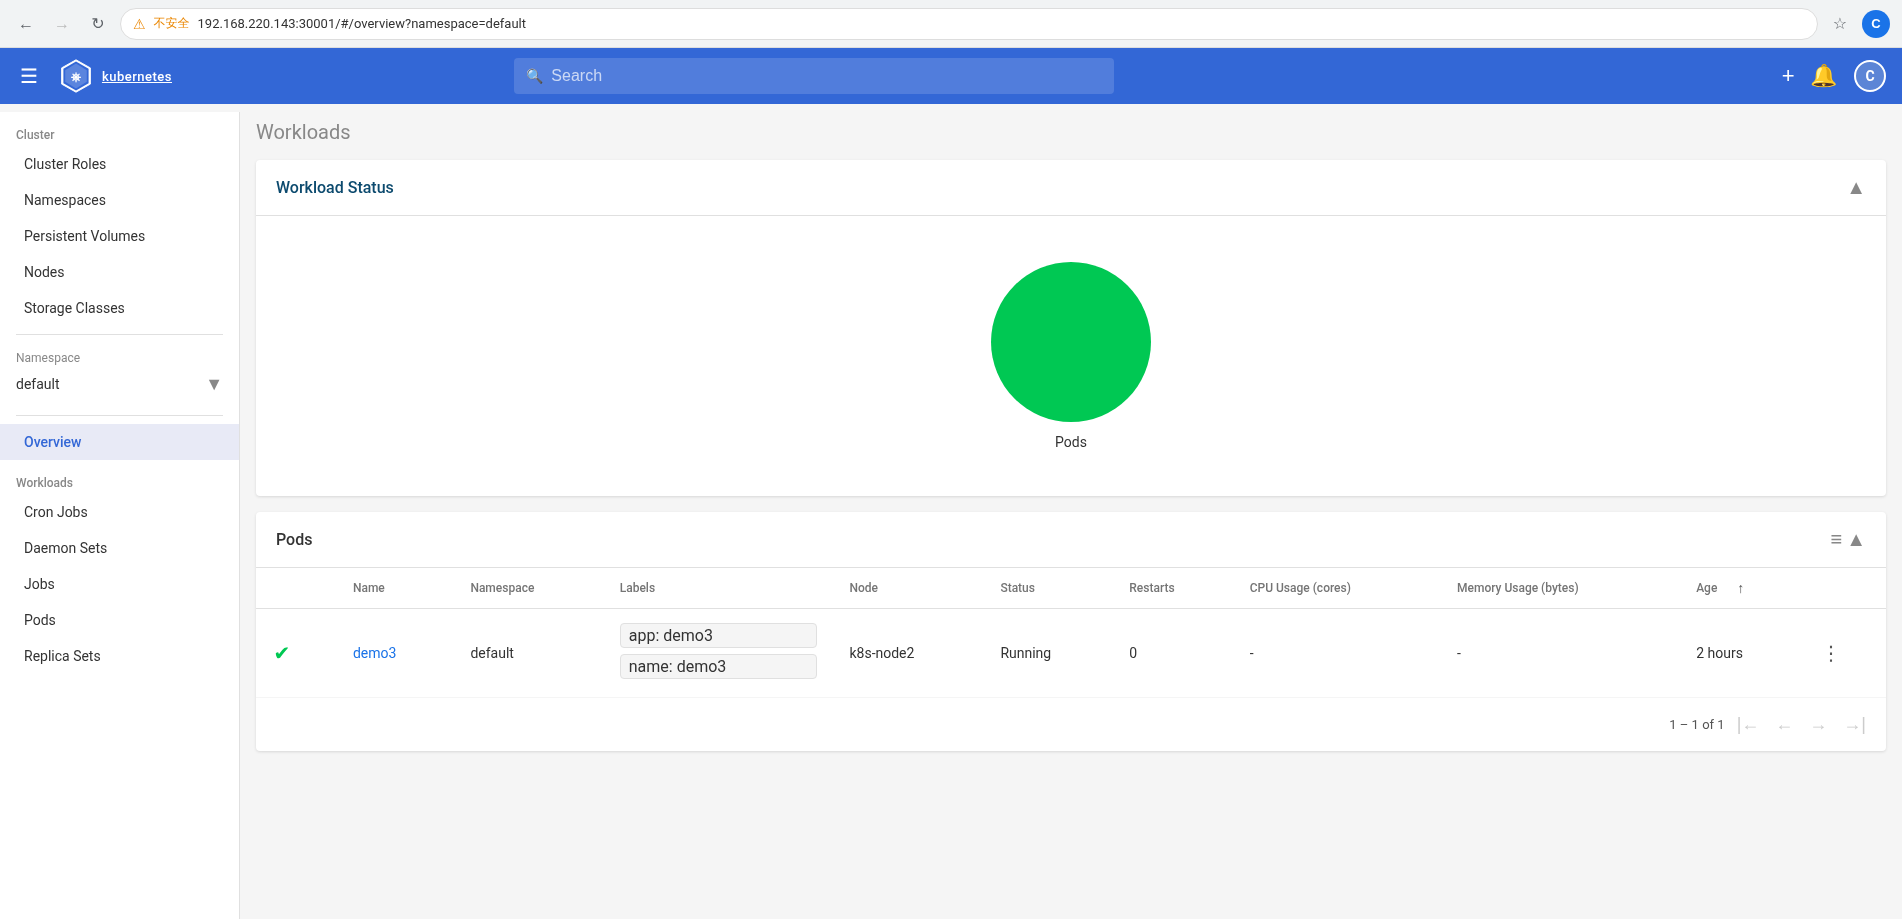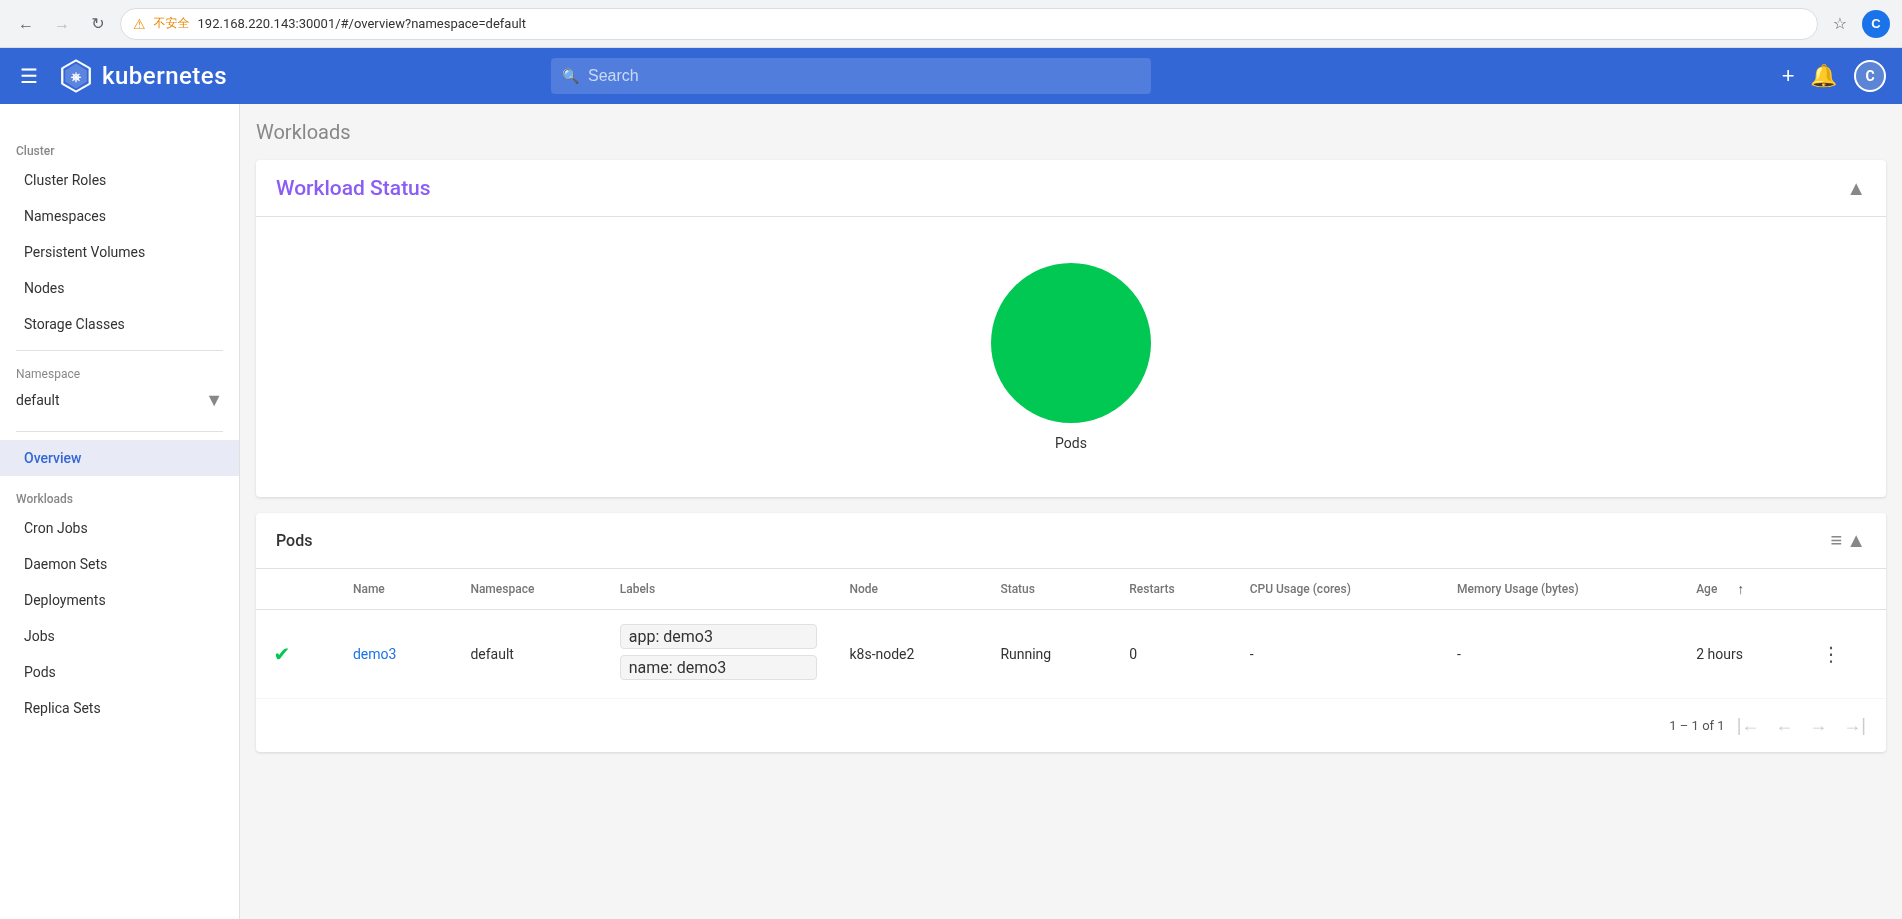--- a/index.html
+++ b/index.html
@@ -85,23 +85,24 @@
     }
     .logo-area {
       display: flex; align-items: center; gap: 8px;
       text-decoration: none;
     }
     .logo-icon {
       width: 36px; height: 36px;
     }
     .app-title {
       color: white;
-      font-size: 24px;
+      font-size: 13px;
       font-weight: 500;
       letter-spacing: 0.5px;
+      text-decoration: underline;
     }
     .header-search {
       flex: 1;
       max-width: 600px;
       margin: 0 auto;
     }
     .search-box {
       background: rgba(255,255,255,0.15);
       border: none;
       border-radius: 4px;
@@ -150,21 +151,22 @@
       height: calc(919px - 48px - 56px);
     }
 
     
     .sidebar {
       width: 240px;
       min-width: 240px;
       background: white;
       border-right: 1px solid #e0e0e0;
       overflow-y: auto;
-      padding-top: 24px;
+      padding-top: 0;
+      margin-top: 8px;
     }
     .sidebar-section-label {
       padding: 16px 16px 4px 16px;
       font-size: 12px;
       color: #888;
       font-weight: 500;
       text-transform: none;
     }
     .sidebar-item {
       padding: 10px 16px 10px 24px;
@@ -221,23 +223,23 @@
       border-radius: 4px;
       box-shadow: 0 1px 3px rgba(0,0,0,0.12);
       margin-bottom: 16px;
     }
     .card-header {
       display: flex; align-items: center; justify-content: space-between;
       padding: 16px 20px;
       border-bottom: 1px solid #e0e0e0;
     }
     .card-title {
-      font-size: 21px;
+      font-size: 16px;
       font-weight: 500;
-      color: #8b5cf6;
+      color: #0c4a6e;
     }
     .card-header-actions { display: flex; gap: 8px; }
     .card-header-btn {
       background: transparent; border: none;
       cursor: pointer; font-size: 20px; color: #888;
       display: flex; align-items: center;
     }
 
     
     .workload-status-content {
@@ -418,23 +420,20 @@
     <div class="sidebar-item active">
       <span>Overview</span>
     </div>
 
     <div class="sidebar-section-label">Workloads</div>
     <div class="sidebar-item">
       <span>Cron Jobs</span>
     </div>
     <div class="sidebar-item">
       <span>Daemon Sets</span>
-    </div>
-    <div class="sidebar-item">
-      <span>Deployments</span>
     </div>
     <div class="sidebar-item">
       <span>Jobs</span>
     </div>
     <div class="sidebar-item">
       <span>Pods</span>
     </div>
     <div class="sidebar-item">
       <span>Replica Sets</span>
     </div>

